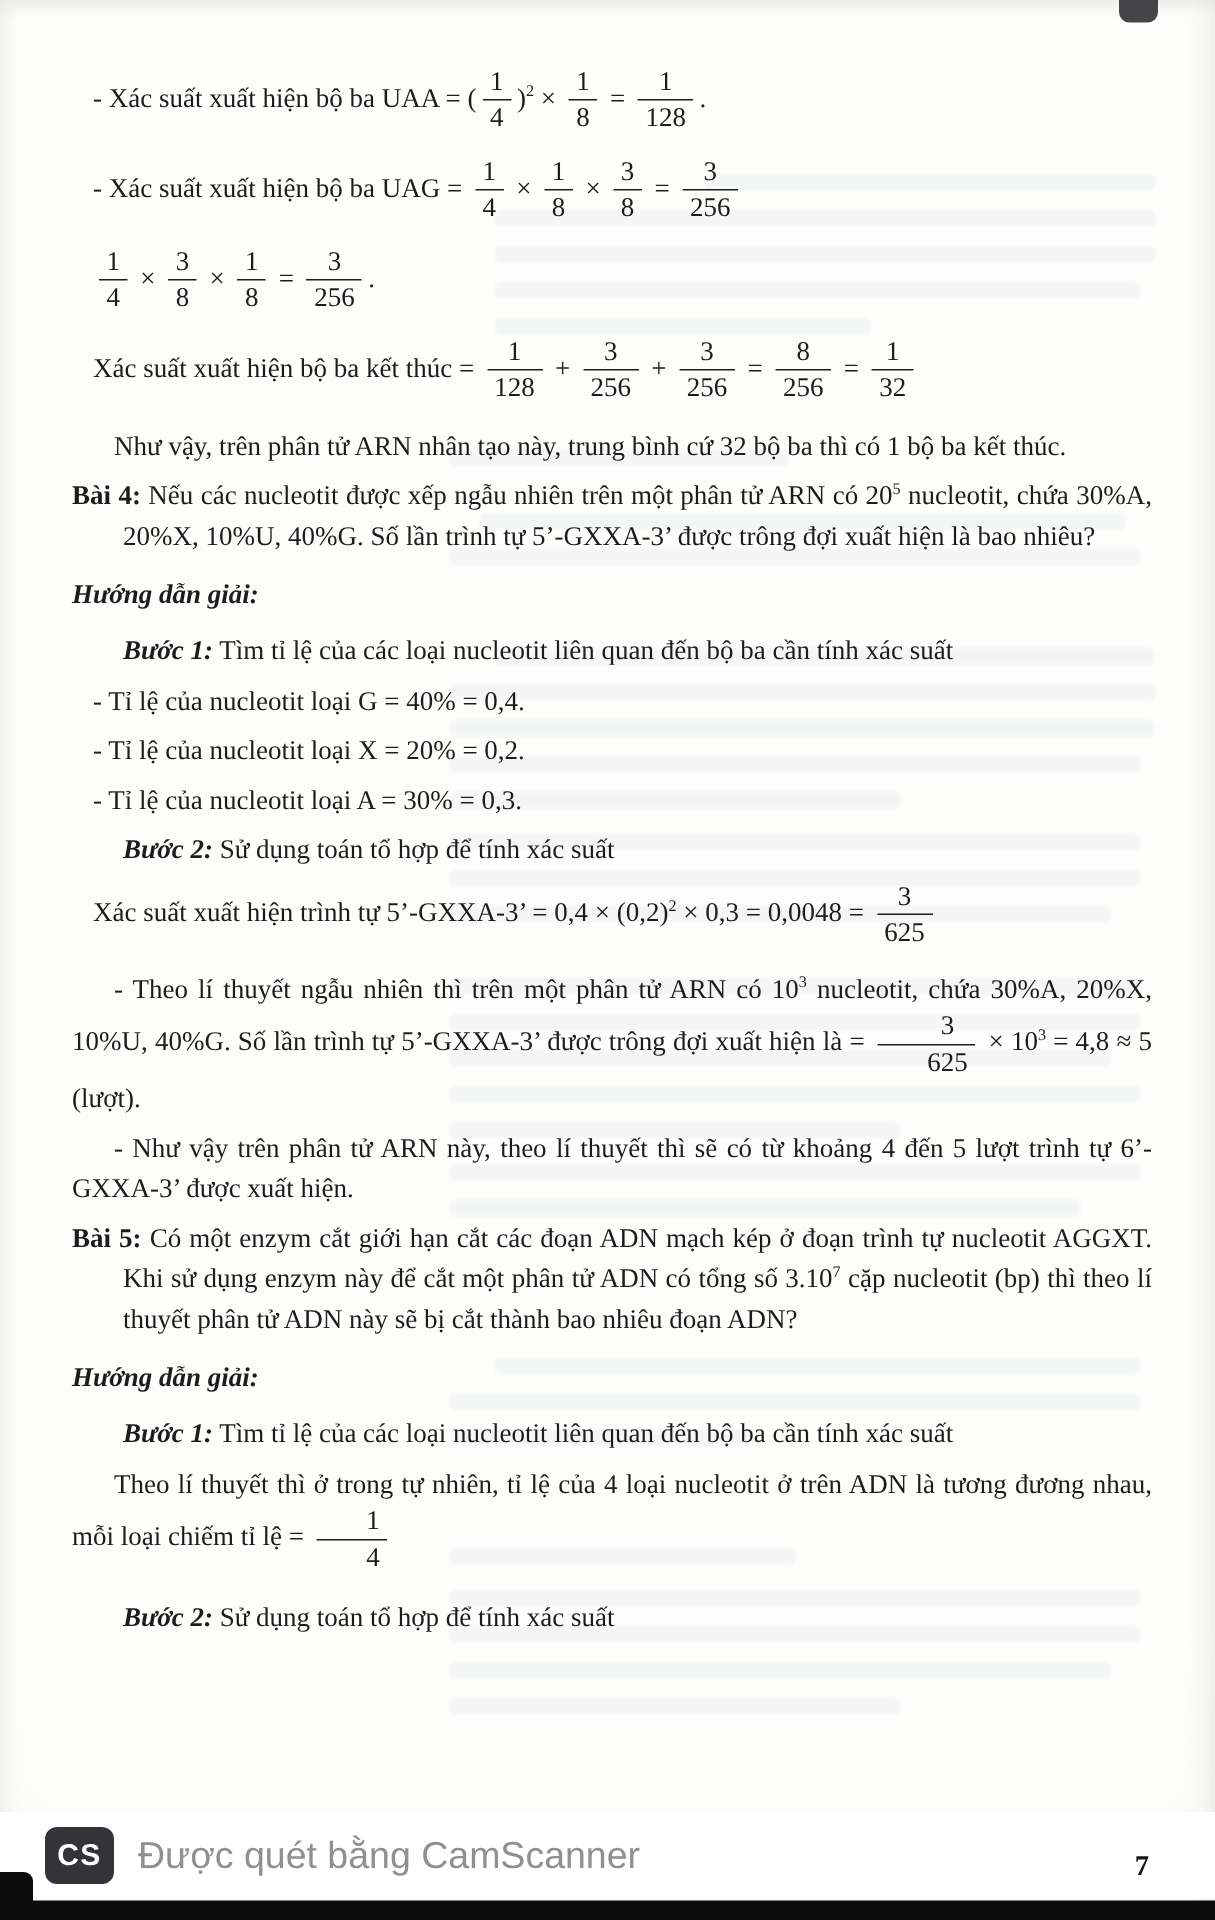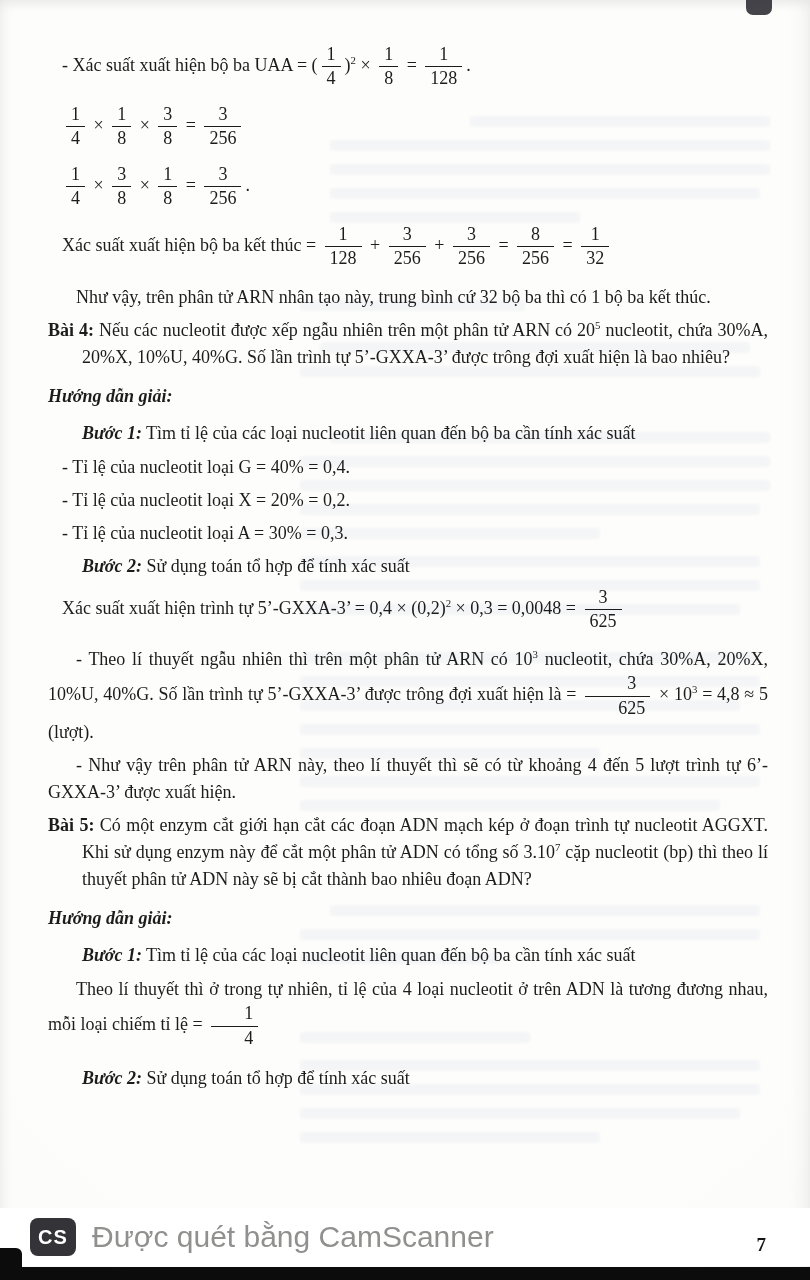--- a/index.html
+++ b/index.html
@@ -58,21 +58,21 @@
     background:#ffffff; display:flex; align-items:center;
   }
   .cs-badge {
     margin-left:30px; width:46px; height:38px; background:#343438; color:#fff;
     border-radius:8px; display:flex; align-items:center; justify-content:center;
     font-family:"Liberation Sans", sans-serif; font-weight:bold; font-size:20px;
     letter-spacing:1px;
   }
   .watermark {
     margin-left:16px; font-family:"Liberation Sans", sans-serif;
-    font-size:30px; color:#90918f;
+    font-size:25px; color:#90918f;
   }
   .page-number {
     position:absolute; right:44px; bottom:24px; font-size:19px; font-weight:bold;
     color:#141414; z-index:3;
   }
   .bottom-edge {
     position:absolute; left:0; right:0; bottom:0; height:13px; background:#0c0c0c; z-index:2;
   }
   .bottom-edge::before {
     content:""; position:absolute; left:0; bottom:0; width:22px; height:32px;
@@ -124,21 +124,21 @@
       <div class="block math"><span>- Xác suất xuất hiện bộ ba UAA = (</span><span class="frac">
           <span class="num">1</span>
           <span class="den">4</span>
         </span><span>)</span><sup>2</sup><span> × </span><span class="frac">
           <span class="num">1</span>
           <span class="den">8</span>
         </span><span> = </span><span class="frac">
           <span class="num">1</span>
           <span class="den">128</span>
         </span><span>.</span></div>
-      <div class="block math"><span class="frac">
+      <div class="block math"><span>- Xác suất xuất hiện bộ ba UAG = </span><span class="frac">
           <span class="num">1</span>
           <span class="den">4</span>
         </span><span> × </span><span class="frac">
           <span class="num">1</span>
           <span class="den">8</span>
         </span><span> × </span><span class="frac">
           <span class="num">3</span>
           <span class="den">8</span>
         </span><span> = </span><span class="frac">
           <span class="num">3</span>

